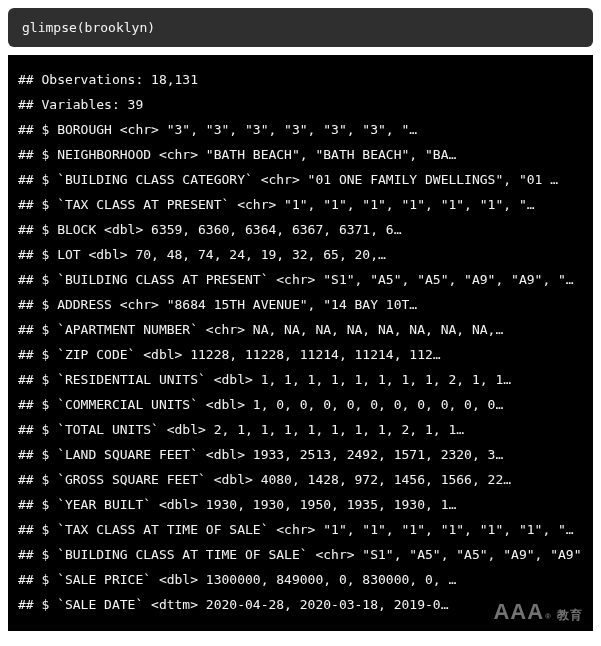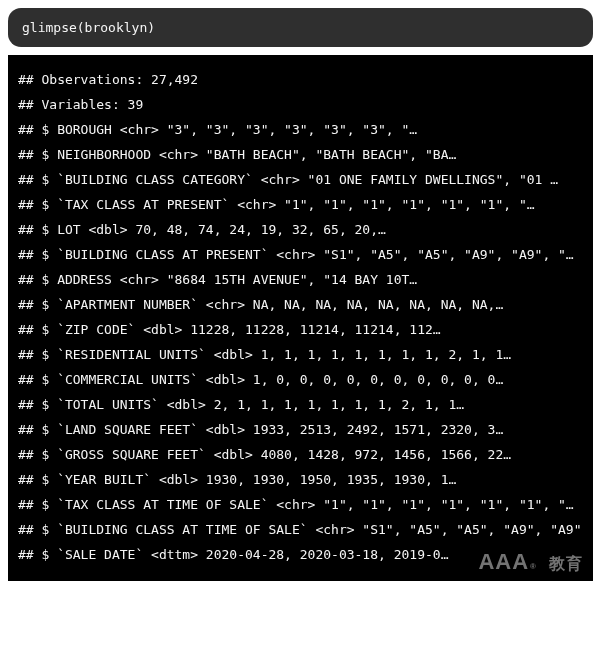--- a/index.html
+++ b/index.html
@@ -7,21 +7,21 @@
     width: 601px;
     height: 646px;
     background: #fff;
     font-family: "Lucida Console", Monaco, Consolas, monospace;
     font-size: 13px;
     color: #eee;
     overflow: hidden;
   }
   .block {
     margin: 8px;
-    border-radius: 13px;
+    border-radius: 6px;
     overflow: hidden;
   }
   .code-header {
     background: #2f2f2f;
     padding: 12px 14px;
     color: #f5f5f5;
     font-family: "Lucida Console", Monaco, Consolas, monospace;
     font-size: 13px;
   }
   .output-panel {
@@ -50,62 +50,64 @@
     letter-spacing: 1px;
     display: flex;
     align-items: baseline;
     opacity: 0.75;
     pointer-events: none;
   }
   .watermark .big {
     font-size: 22px;
   }
   .watermark .small {
-    font-size: 16px;
-    margin-left: 12px;
+    font-size: 12px;
+    margin-left: 5px;
     letter-spacing: 1px;
   }
   .watermark .reg {
     font-size: 8px;
     vertical-align: super;
     margin-left: 1px;
   }
 </style>
 </head>
 <body>
 
 <div class="block">
   <div class="code-header">
     <span>glimpse(brooklyn)</span>
   </div>
 </div>
 
 <div class="output-panel">
   <div id="hdr">
-      <div class="line">## Observations: 27,492</div>
+      <div class="line">## Observations: 18,131</div>
       <div class="line">## Variables: 39</div>
     </div>
   <div id="rows">
       <div class="line">## $ BOROUGH &lt;chr&gt; "3", "3", "3", "3", "3", "3", "…</div>
       <div class="line">## $ NEIGHBORHOOD &lt;chr&gt; "BATH BEACH", "BATH BEACH", "BA…</div>
       <div class="line">## $ `BUILDING CLASS CATEGORY` &lt;chr&gt; "01 ONE FAMILY DWELLINGS", "01 …</div>
       <div class="line">## $ `TAX CLASS AT PRESENT` &lt;chr&gt; "1", "1", "1", "1", "1", "1", "…</div>
+      <div class="line">## $ BLOCK &lt;dbl&gt; 6359, 6360, 6364, 6367, 6371, 6…</div>
       <div class="line">## $ LOT &lt;dbl&gt; 70, 48, 74, 24, 19, 32, 65, 20,…</div>
       <div class="line">## $ `BUILDING CLASS AT PRESENT` &lt;chr&gt; "S1", "A5", "A5", "A9", "A9", "…</div>
       <div class="line">## $ ADDRESS &lt;chr&gt; "8684 15TH AVENUE", "14 BAY 10T…</div>
       <div class="line">## $ `APARTMENT NUMBER` &lt;chr&gt; NA, NA, NA, NA, NA, NA, NA, NA,…</div>
       <div class="line">## $ `ZIP CODE` &lt;dbl&gt; 11228, 11228, 11214, 11214, 112…</div>
       <div class="line">## $ `RESIDENTIAL UNITS` &lt;dbl&gt; 1, 1, 1, 1, 1, 1, 1, 1, 2, 1, 1…</div>
       <div class="line">## $ `COMMERCIAL UNITS` &lt;dbl&gt; 1, 0, 0, 0, 0, 0, 0, 0, 0, 0, 0…</div>
       <div class="line">## $ `TOTAL UNITS` &lt;dbl&gt; 2, 1, 1, 1, 1, 1, 1, 1, 2, 1, 1…</div>
       <div class="line">## $ `LAND SQUARE FEET` &lt;dbl&gt; 1933, 2513, 2492, 1571, 2320, 3…</div>
       <div class="line">## $ `GROSS SQUARE FEET` &lt;dbl&gt; 4080, 1428, 972, 1456, 1566, 22…</div>
       <div class="line">## $ `YEAR BUILT` &lt;dbl&gt; 1930, 1930, 1950, 1935, 1930, 1…</div>
       <div class="line">## $ `TAX CLASS AT TIME OF SALE` &lt;chr&gt; "1", "1", "1", "1", "1", "1", "…</div>
       <div class="line">## $ `BUILDING CLASS AT TIME OF SALE` &lt;chr&gt; "S1", "A5", "A5", "A9", "A9", "…</div>
+      <div class="line">## $ `SALE PRICE` &lt;dbl&gt; 1300000, 849000, 0, 830000, 0, …</div>
       <div class="line">## $ `SALE DATE` &lt;dttm&gt; 2020-04-28, 2020-03-18, 2019-0…</div>
     </div>
   <div class="watermark">
     <span class="big">AAA</span>
       <span class="reg">®</span>
     <span class="small">教育</span>
   </div>
 </div>
 
 </body></html>

